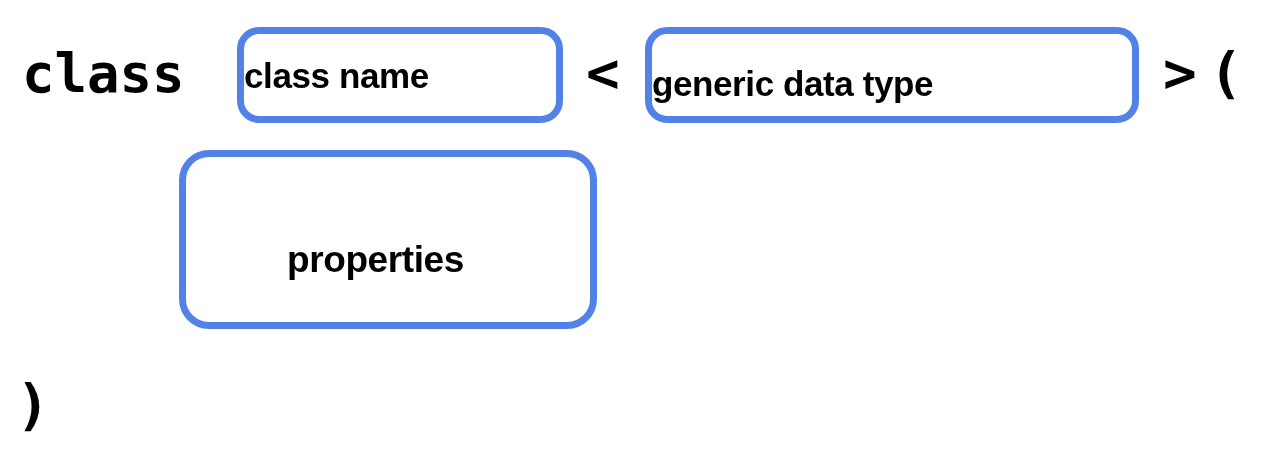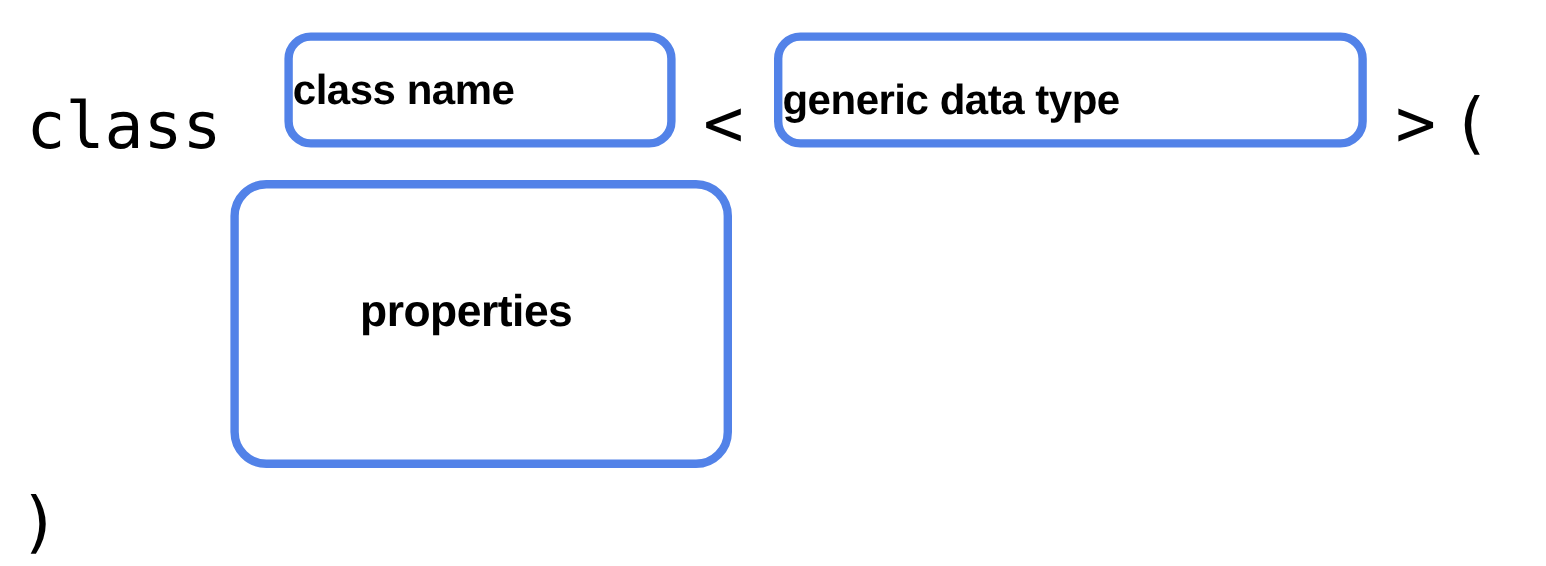--- a/index.html
+++ b/index.html
@@ -14,24 +14,23 @@
     background: #ffffff;
     overflow: hidden;
     font-family: "Liberation Sans", sans-serif;
   }
 
   
   .code-token {
     position: absolute;
     font-family: "DejaVu Sans Mono", "Liberation Mono", monospace;
     color: #000000;
-    font-weight: 400;
+    font-weight: 700;
     white-space: pre;
     line-height: 1;
-    margin-top: 31px;
   }
 
   #kw-class {
     left: 22px;
     top: 47px;
     font-size: 54px;
     letter-spacing: 0px;
   }
 
   #angle-open {
@@ -92,24 +91,24 @@
     left: 645px;
     top: 27px;
     width: 494px;
     height: 96px;
     border-width: 7px;
     border-radius: 22px;
   }
   #slot-generic-type .slot-label { font-size: 35px; margin-top: 16px; }
 
   #slot-properties {
-    left: 192px;
+    left: 179px;
     top: 150px;
     width: 418px;
-    height: 240px;
+    height: 179px;
     border-width: 7px;
     border-radius: 30px;
     align-items: flex-start;
     justify-content: flex-start;
   }
   #slot-properties .slot-label {
     font-size: 37px;
     position: absolute;
     left: 101px;
     top: 84px;

